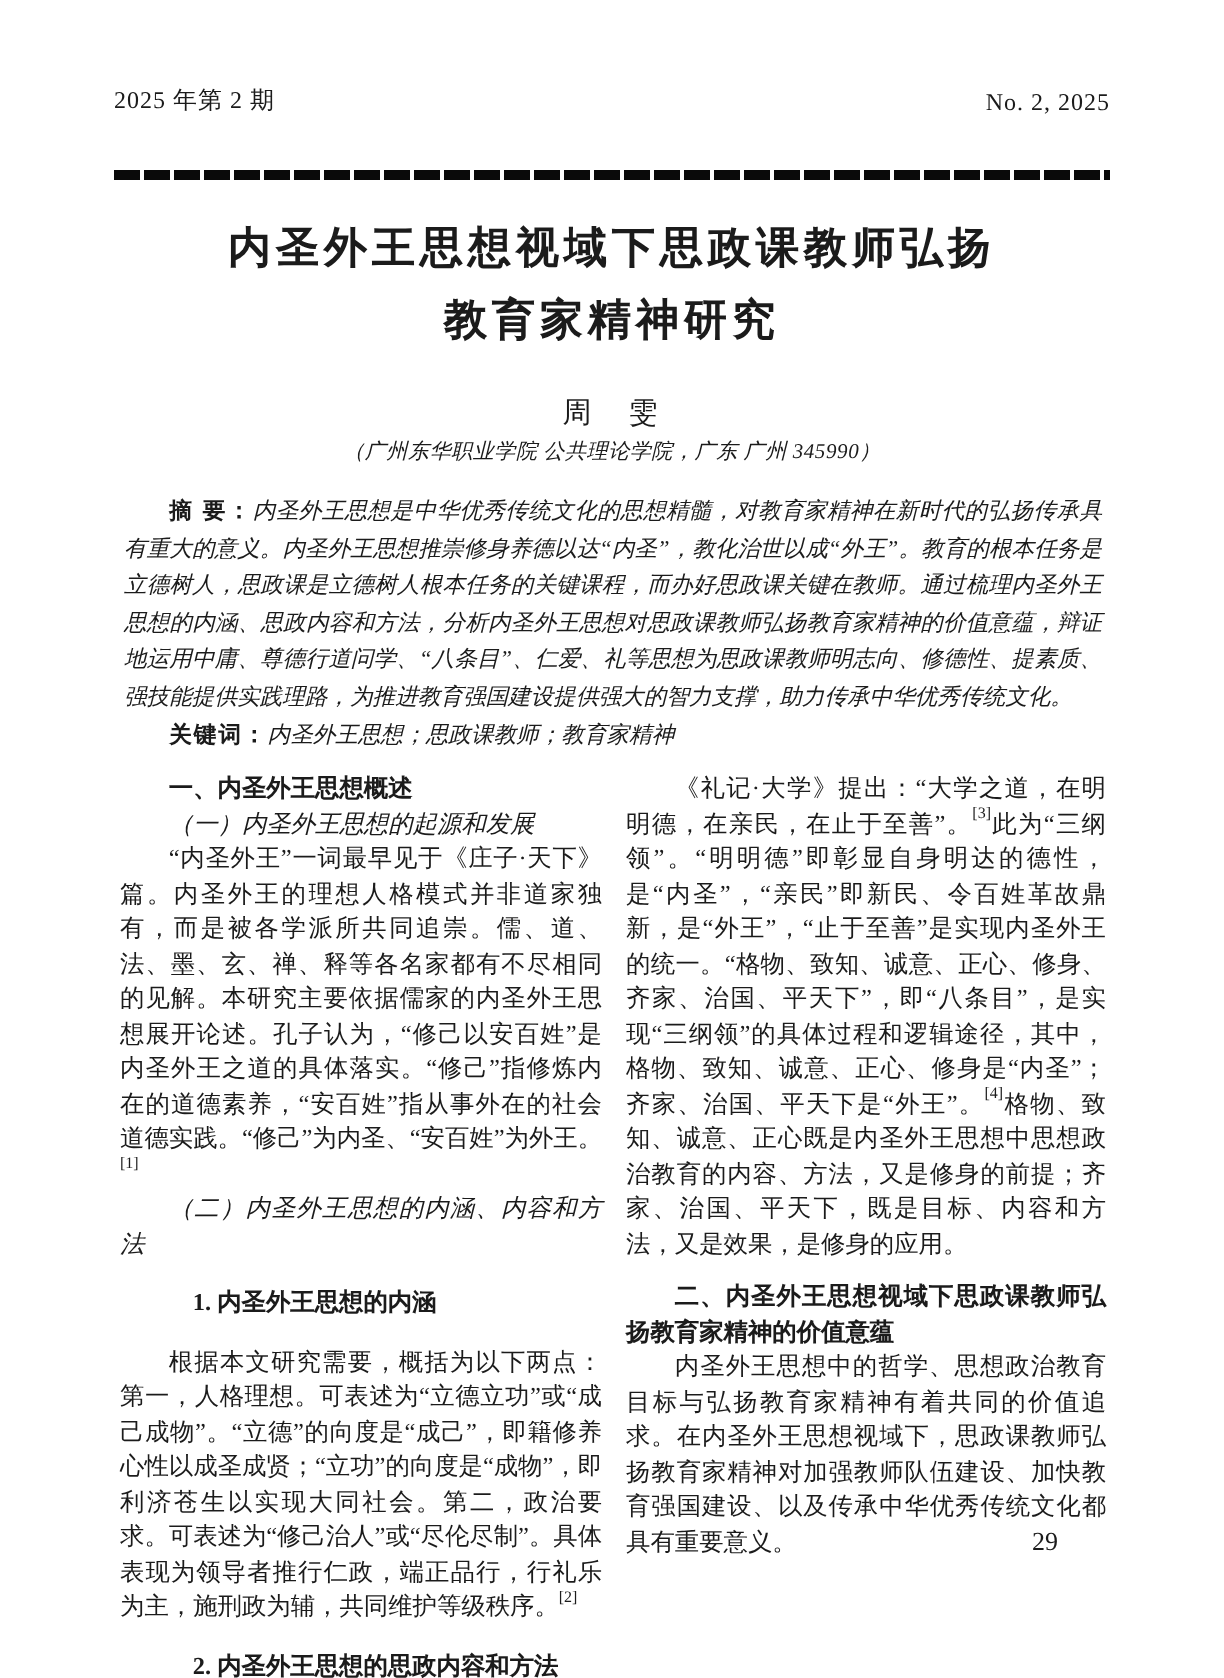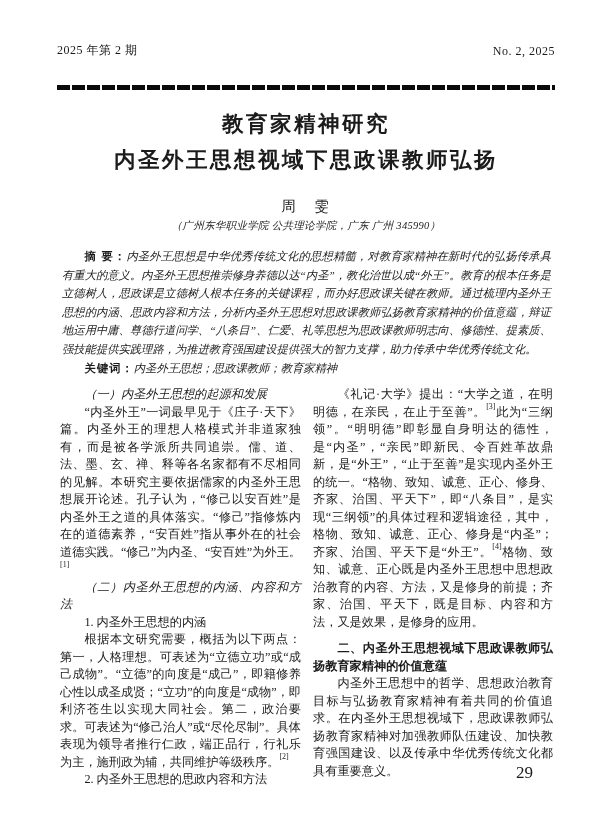--- a/index.html
+++ b/index.html
@@ -59,53 +59,54 @@
   }
   .col-left{left:60px;width:241px;}
   .col-right{left:313px;width:240px;}
   .col p{margin:0;text-indent:2em;}
   .h-bold{
     font-family:"Liberation Sans","DejaVu Sans",sans-serif;
     font-weight:700;text-indent:2em;margin:0;
   }
   .h-bold.spaced{margin-top:9px;}
   .h-kai{font-style:italic;text-indent:2em;margin:0;}
-  .h-num{text-indent:2em;margin:0;}
+  .h-num{text-indent:2em;margin:12px;font-weight:bold;}
   sup.ref{font-size:8px;line-height:0;position:relative;top:-1px;letter-spacing:0;}
   
   .page-number{
     position:absolute;top:763px;left:516px;
-    font-size:17px;
+    font-size:13px;
   }
 </style>
 </head>
 <body>
 
 <div class="page">
 
   <div class="jheader">
     <div class="side">2025 年第 2 期</div>
     <div class="side">No. 2, 2025</div>
   </div>
   <div class="header-rule"></div>
 
   <div class="title">
+    <div>内圣外王思想视域下思政课教师弘扬</div>
     <div>教育家精神研究</div>
-    <div>内圣外王思想视域下思政课教师弘扬</div>
   </div>
 
   <div class="author">周　雯</div>
   <div class="affiliation">（广州东华职业学院 公共理论学院，广东 广州 345990）</div>
 
   <div class="abstract-block">
     <p><span class="inline-label">摘  要：</span><span>内圣外王思想是中华优秀传统文化的思想精髓，对教育家精神在新时代的弘扬传承具有重大的意义。内圣外王思想推崇修身养德以达“内圣”，教化治世以成“外王”。教育的根本任务是立德树人，思政课是立德树人根本任务的关键课程，而办好思政课关键在教师。通过梳理内圣外王思想的内涵、思政内容和方法，分析内圣外王思想对思政课教师弘扬教育家精神的价值意蕴，辩证地运用中庸、尊德行道问学、“八条目”、仁爱、礼等思想为思政课教师明志向、修德性、提素质、强技能提供实践理路，为推进教育强国建设提供强大的智力支撑，助力传承中华优秀传统文化。</span></p>
     <p><span class="inline-label">关键词：</span><span>内圣外王思想；思政课教师；教育家精神</span></p>
   </div>
 
   <div class="col col-left">
+    <div class="h-bold">一、内圣外王思想概述</div>
     <div class="h-kai">（一）内圣外王思想的起源和发展</div>
     <p><span>“内圣外王”一词最早见于《庄子·天下》篇。内圣外王的理想人格模式并非道家独有，而是被各学派所共同追崇。儒、道、法、墨、玄、禅、释等各名家都有不尽相同的见解。本研究主要依据儒家的内圣外王思想展开论述。孔子认为，“修己以安百姓”是内圣外王之道的具体落实。“修己”指修炼内在的道德素养，“安百姓”指从事外在的社会道德实践。“修己”为内圣、“安百姓”为外王。</span><sup class="ref">[1]</sup></p>
     <div class="h-kai">（二）内圣外王思想的内涵、内容和方法</div>
     <div class="h-num">1. 内圣外王思想的内涵</div>
     <p><span>根据本文研究需要，概括为以下两点：第一，人格理想。可表述为“立德立功”或“成己成物”。“立德”的向度是“成己”，即籍修养心性以成圣成贤；“立功”的向度是“成物”，即利济苍生以实现大同社会。第二，政治要求。可表述为“修己治人”或“尽伦尽制”。具体表现为领导者推行仁政，端正品行，行礼乐为主，施刑政为辅，共同维护等级秩序。</span><sup class="ref">[2]</sup></p>
     <div class="h-num">2. 内圣外王思想的思政内容和方法</div>
   </div>
 
   <div class="col col-right">
     <p><span>《礼记·大学》提出：“大学之道，在明明德，在亲民，在止于至善”。</span><sup class="ref">[3]</sup><span>此为“三纲领”。“明明德”即彰显自身明达的德性，是“内圣”，“亲民”即新民、令百姓革故鼎新，是“外王”，“止于至善”是实现内圣外王的统一。“格物、致知、诚意、正心、修身、齐家、治国、平天下”，即“八条目”，是实现“三纲领”的具体过程和逻辑途径，其中，格物、致知、诚意、正心、修身是“内圣”；齐家、治国、平天下是“外王”。</span><sup class="ref">[4]</sup><span>格物、致知、诚意、正心既是内圣外王思想中思想政治教育的内容、方法，又是修身的前提；齐家、治国、平天下，既是目标、内容和方法，又是效果，是修身的应用。</span></p>

